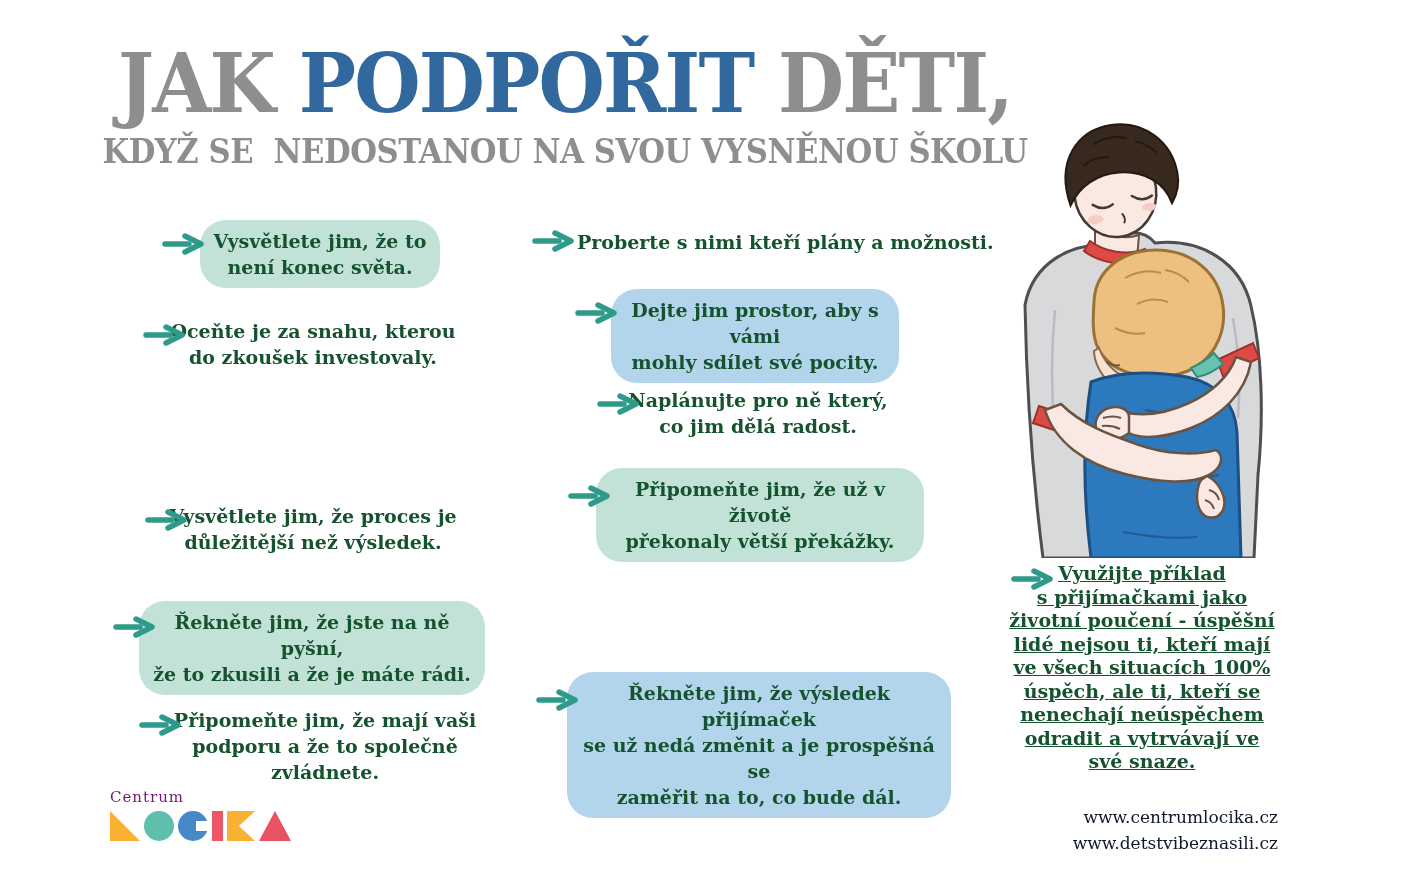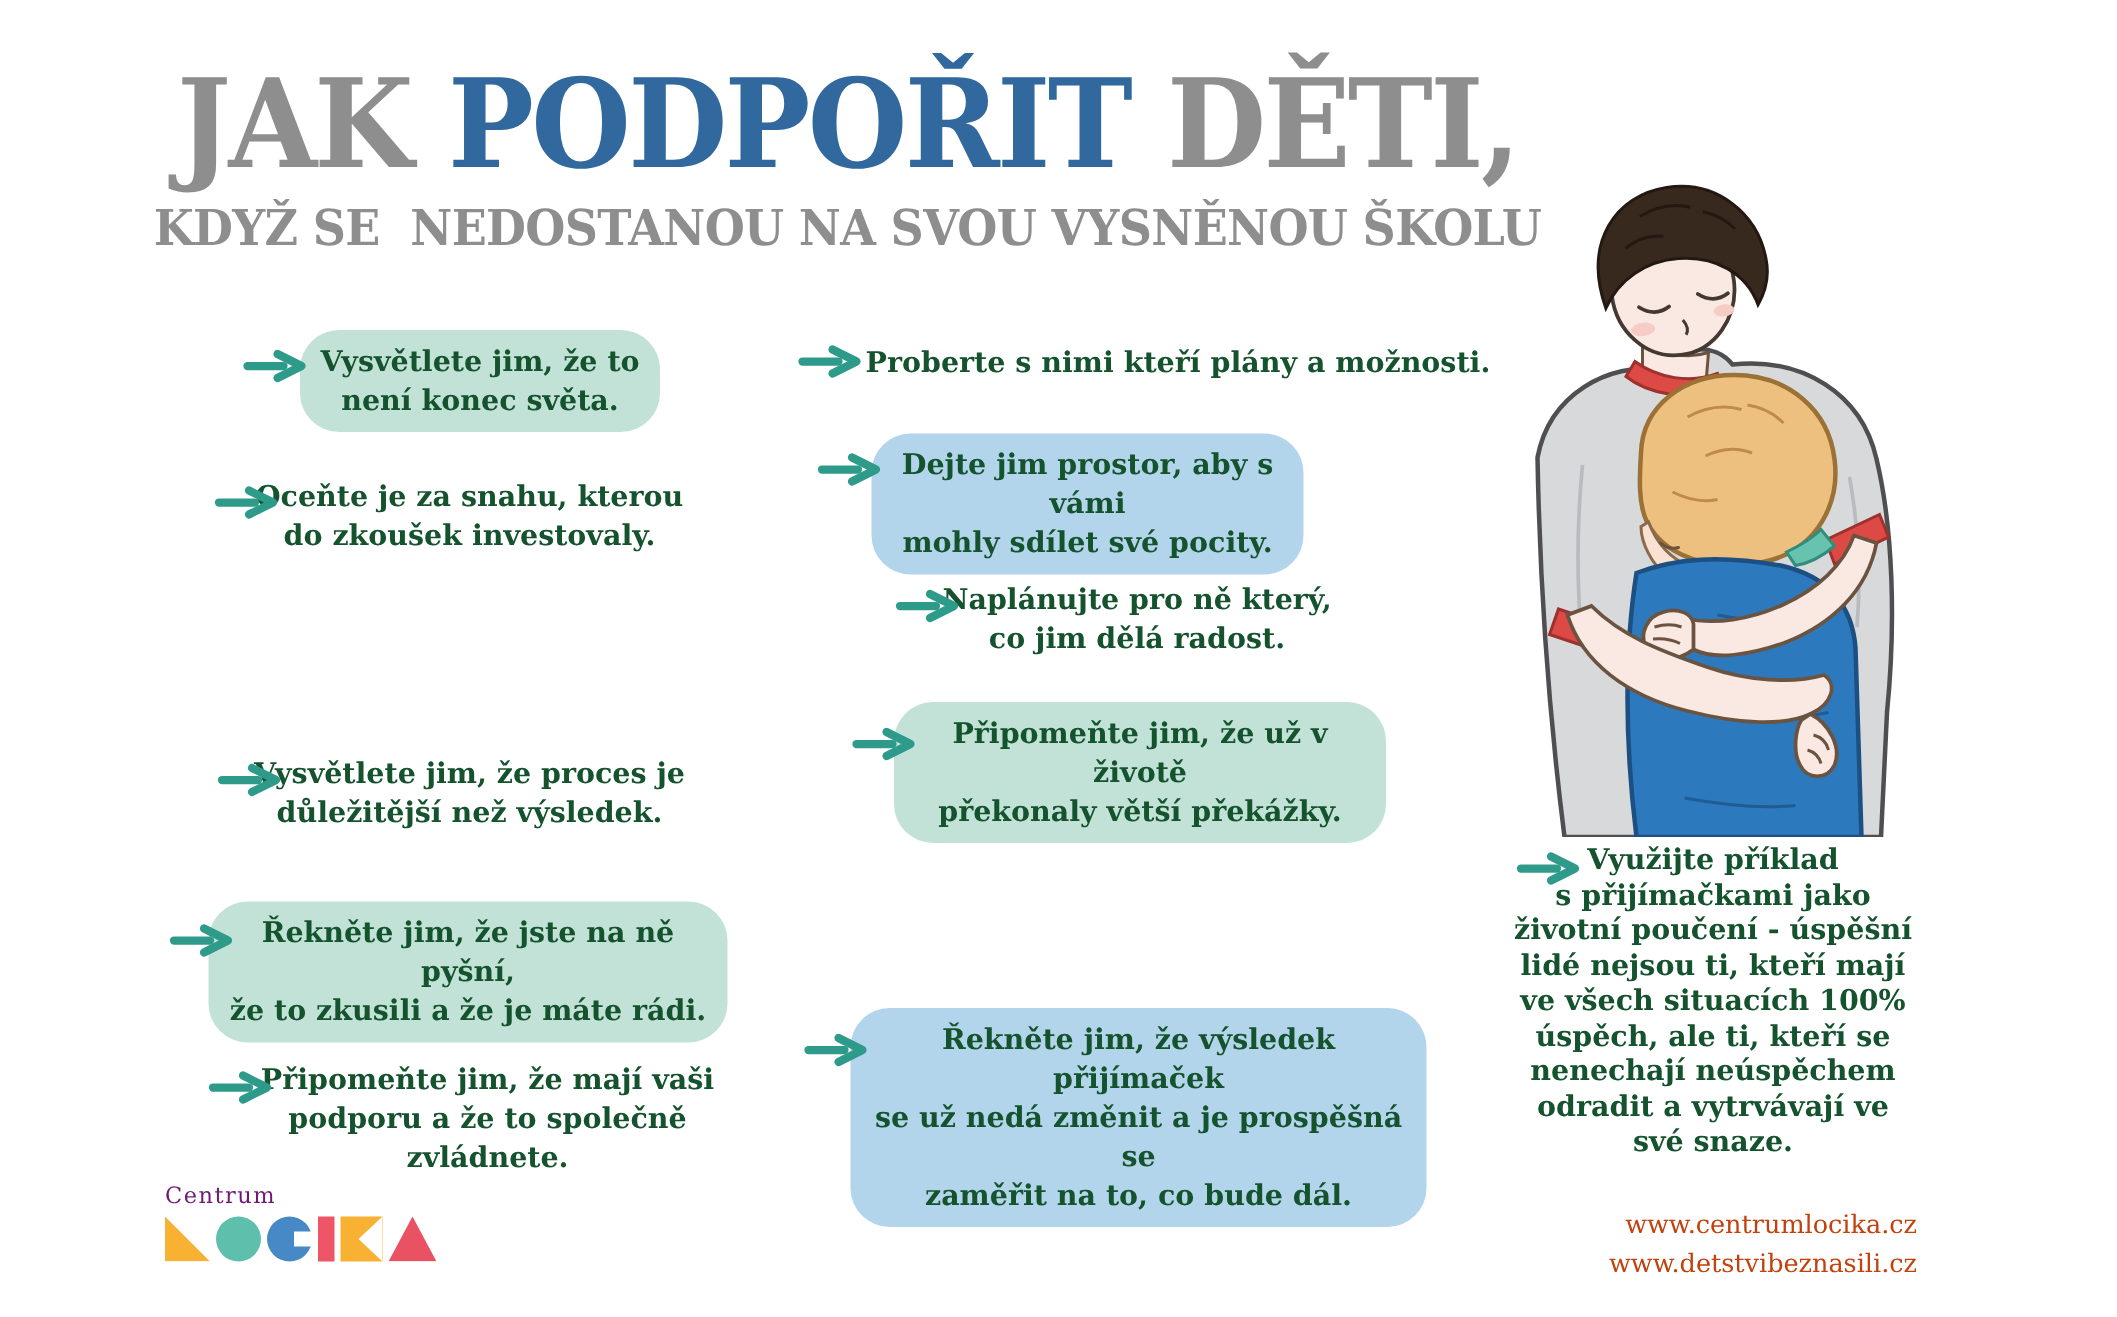--- a/index.html
+++ b/index.html
@@ -14,37 +14,37 @@
   .subtitle{margin-top:6px;font-size:33px;font-weight:700;color:#8e8e8e;letter-spacing:-.5px;white-space:nowrap;}
   
   .tip{position:absolute;}
   .txt{font-weight:700;font-size:19px;line-height:26px;color:#14532d;text-align:center;white-space:pre-line;}
   .box{border-radius:26px;padding:8px 10px;box-sizing:border-box;width:100%;}
   .green{background:#c2e2d7;}
   .blue{background:#b3d5ec;}
   .oneline{white-space:nowrap;text-align:left;}
   .arrow{position:absolute;width:42px;height:22px;overflow:visible;}
   .arrow path{stroke:#2e9b8a;stroke-width:5.5;fill:none;stroke-linecap:round;stroke-linejoin:round;}
-  .rtext{line-height:23.5px;}
+  .rtext{line-height:23.5px;text-decoration:underline;}
   
   #logo{position:absolute;left:110px;top:788px;}
   #logo .centrum{font-size:15px;color:#701a75;letter-spacing:1px;}
   .shapes{display:flex;align-items:flex-end;gap:4px;margin-top:5px;height:30px;}
   .sh{position:relative;height:30px;}
   .sh-l{width:30px;background:#f8b133;clip-path:polygon(0 0,0 100%,100% 100%);}
   .sh-o{width:30px;border-radius:50%;background:#5ec0ac;}
   .sh-c{width:30px;border-radius:50%;background:#4788c6;}
   .sh-c::after{content:"";position:absolute;right:-1px;top:10px;width:13px;height:10px;background:#fff;}
   .sh-i{width:11px;background:#ee5566;}
   .sh-k{width:28px;background:#f8b133;}
   .sh-k::after{content:"";position:absolute;right:0;top:0;width:16px;height:30px;background:#fff;
                clip-path:polygon(100% 0,0 50%,100% 100%);}
   .sh-a{width:32px;background:#e85263;clip-path:polygon(50% 0,0 100%,100% 100%);}
   #urls{position:absolute;left:1020px;top:804px;width:258px;text-align:right;
-        font-size:17px;line-height:26px;color:#c2410c;}
+        font-size:17px;line-height:26px;color:#0f172a;}
   
   #illu{position:absolute;left:995px;top:110px;width:278px;height:448px;}
 </style>
 </head>
 <body>
 
 <div id="poster">
 
   <header id="hdr">
     <h1><span class="t-gray">JAK</span> <span class="t-blue">PODPOŘIT</span> <span class="t-gray">DĚTI,</span></h1>
@@ -98,21 +98,21 @@
   </div>
 
   <div class="tip" style="left:577px;top:229px;width:400px">
     <svg class="arrow" style="left:-44px;top:1px" viewBox="0 0 42 22">
         <path d="M2,11 L26,11"></path>
         <path d="M22,3 L38,11 L22,19"></path>
       </svg>
     <div class="txt oneline">Proberte s nimi kteří plány a možnosti.</div>
   </div>
 
-  <div class="tip" style="left:581px;top:289px;width:288px">
+  <div class="tip" style="left:611px;top:289px;width:288px">
     <svg class="arrow" style="left:-35px;top:13px" viewBox="0 0 42 22">
         <path d="M2,11 L26,11"></path>
         <path d="M22,3 L38,11 L22,19"></path>
       </svg>
     <div class="txt box blue">Dejte jim prostor, aby s vámi
 mohly sdílet své pocity.</div>
   </div>
 
   <div class="tip" style="left:628px;top:387px;width:260px">
     <svg class="arrow" style="left:-30px;top:6px" viewBox="0 0 42 22">

